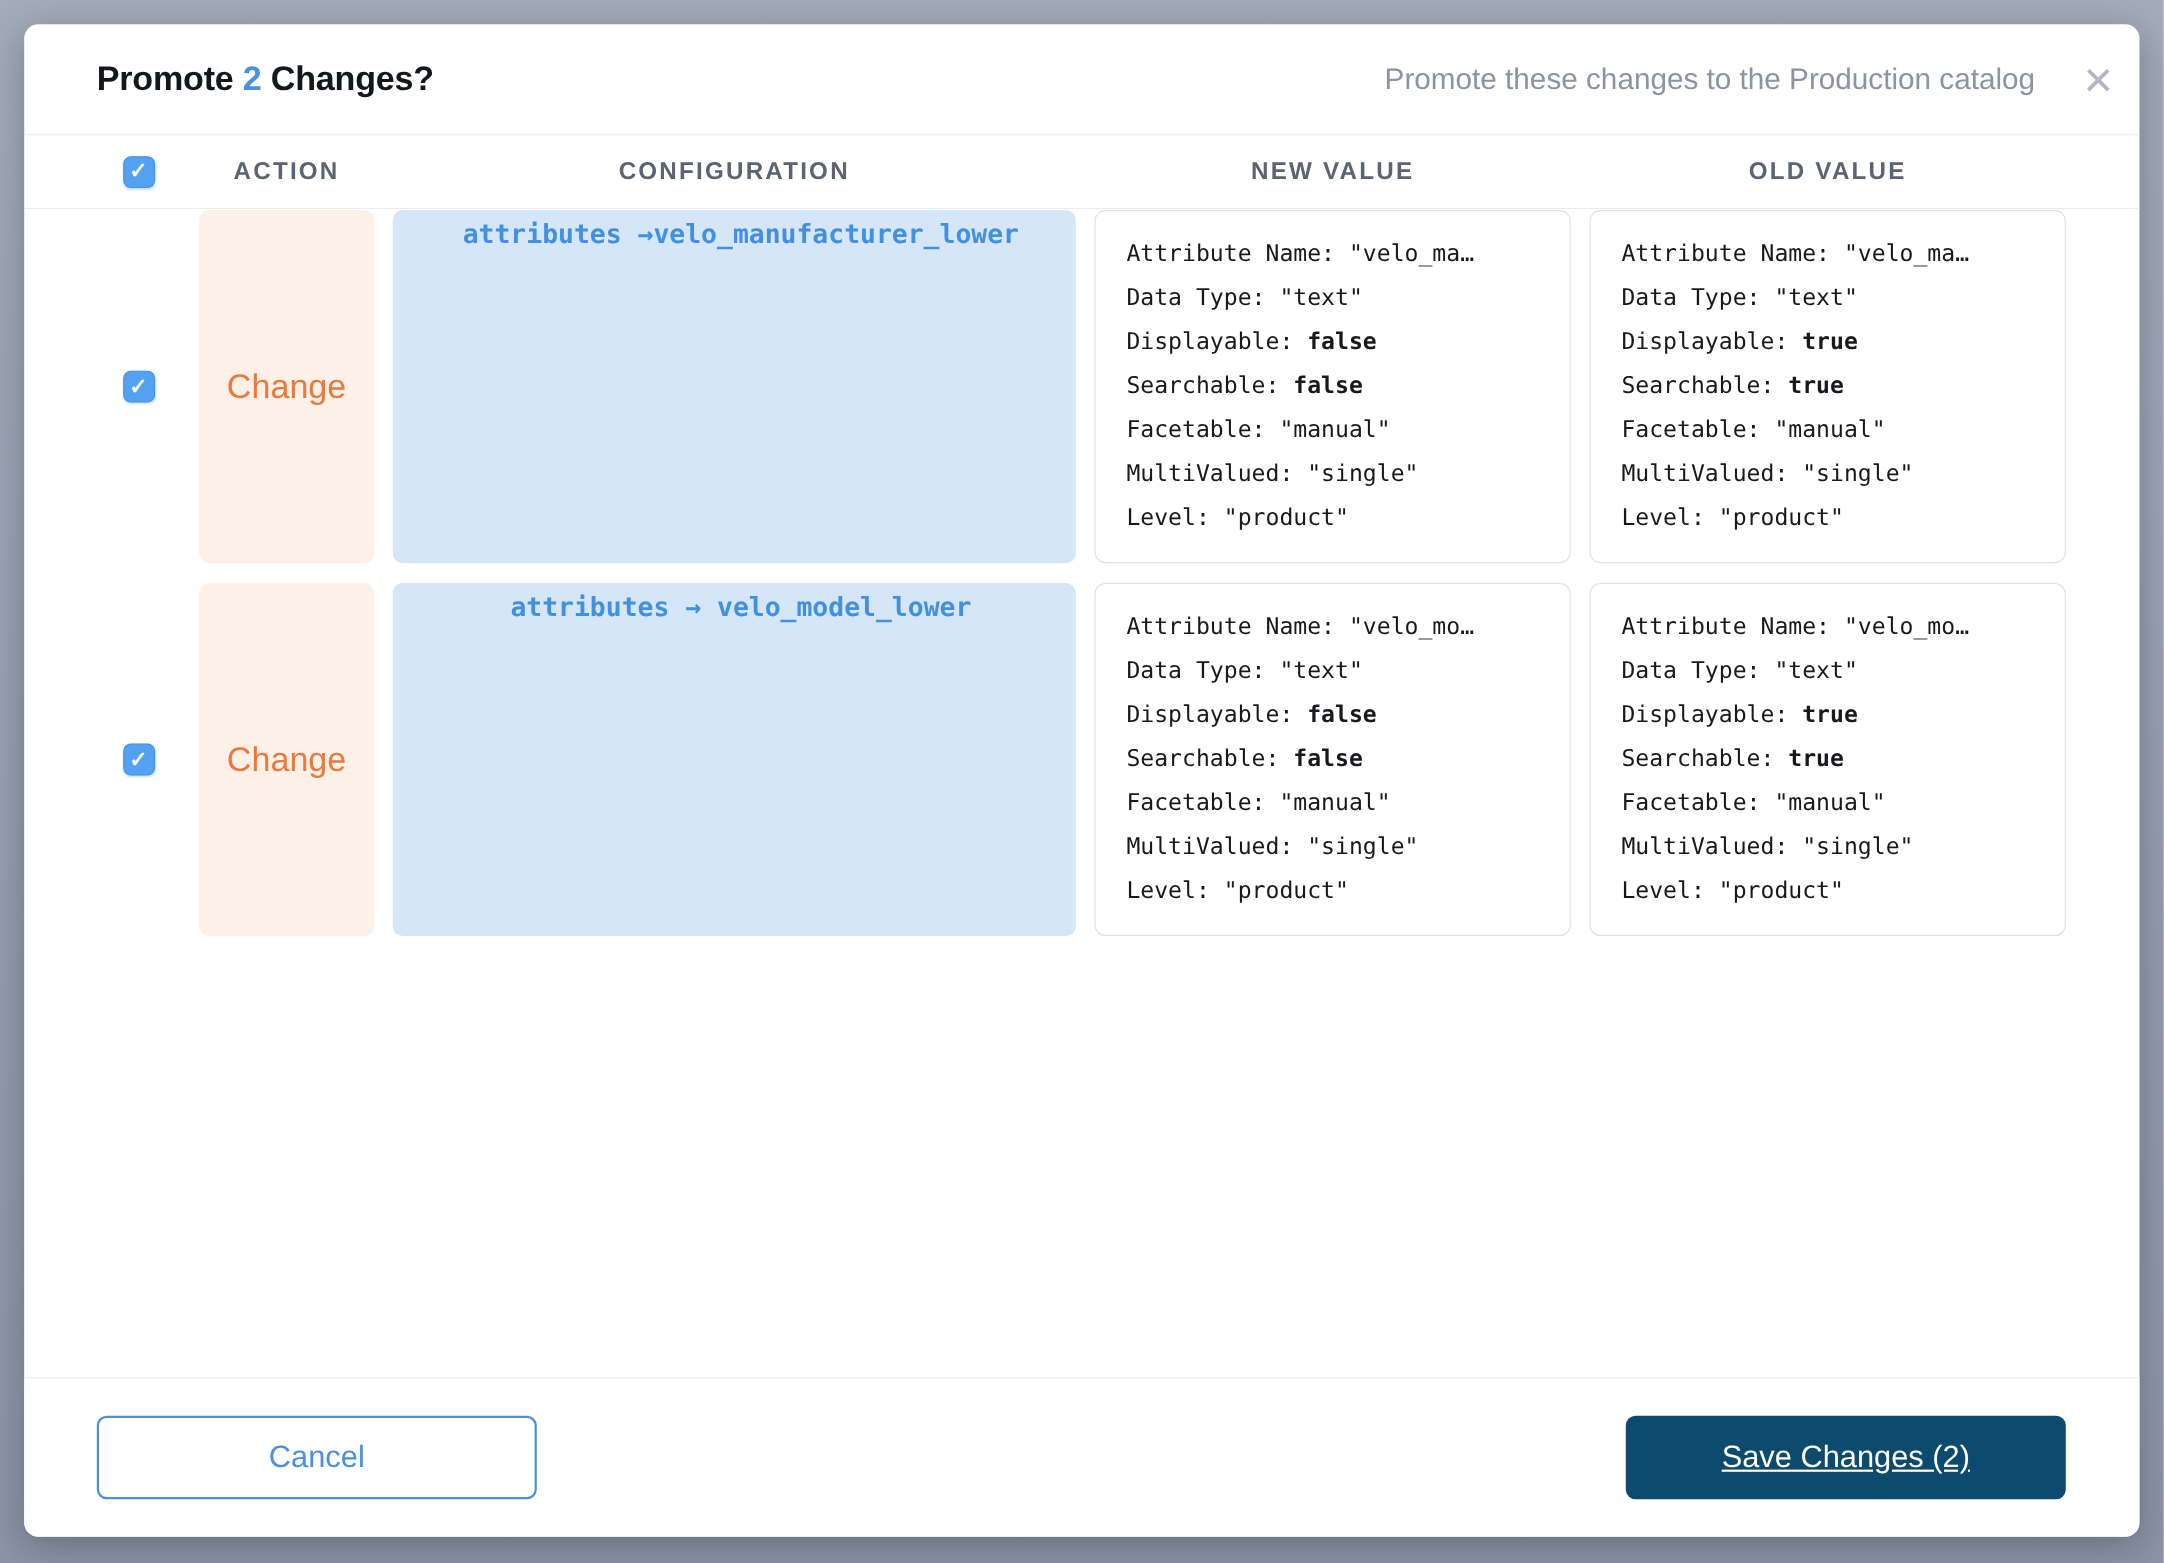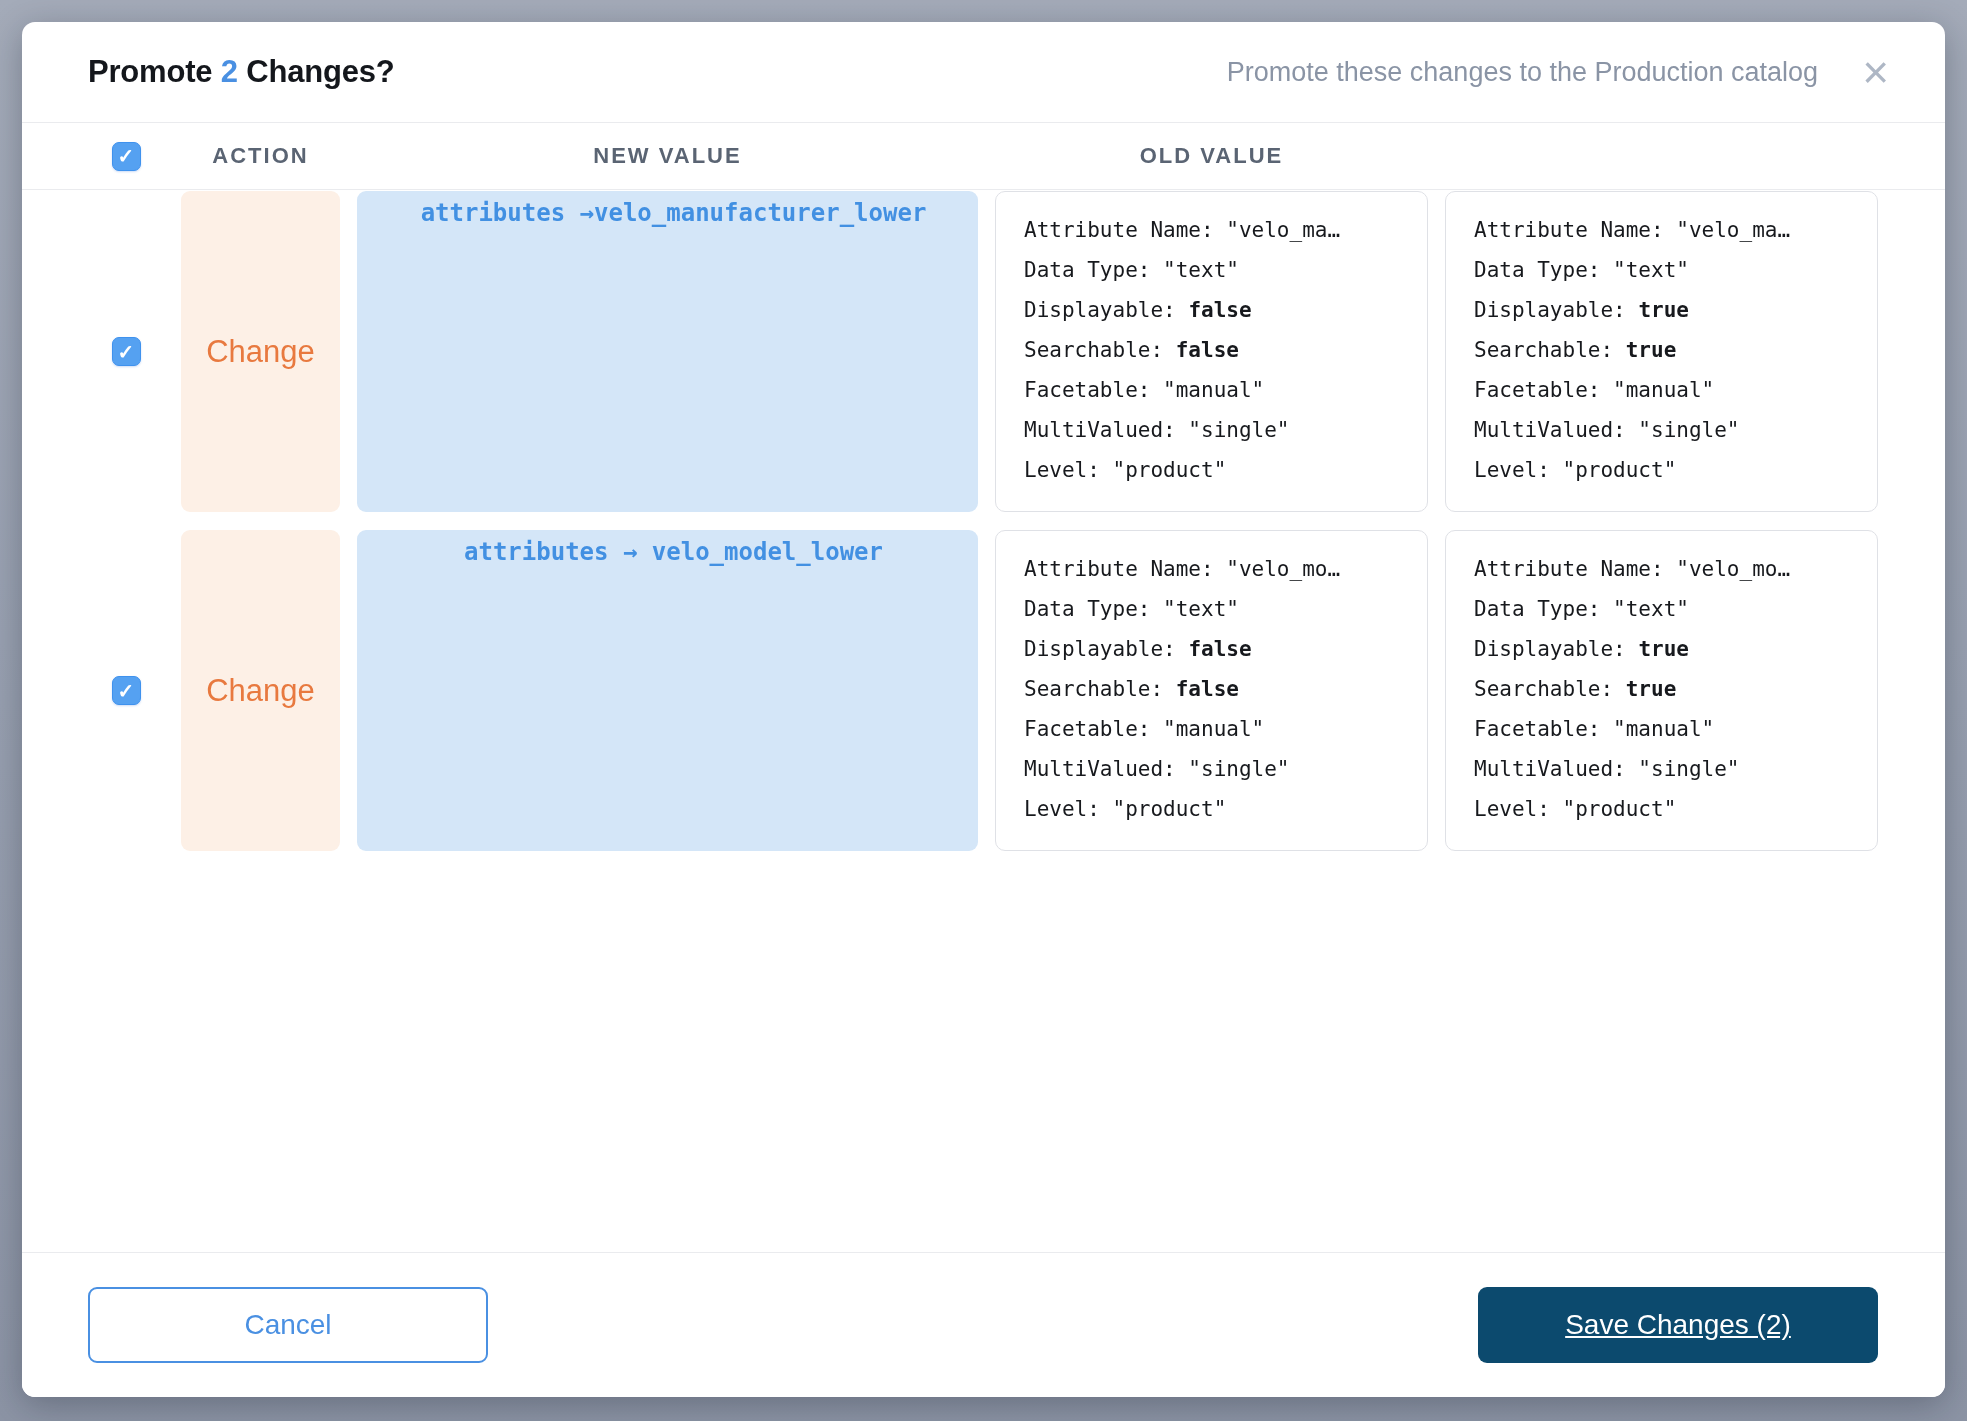--- a/index.html
+++ b/index.html
@@ -11,21 +11,21 @@
   }
   .modal {
     position:absolute; left:22px; top:22px; width:1923px; height:1375px;
     background:#ffffff; border-radius:13px;
     box-shadow:0 8px 34px rgba(18,24,38,.30);
     overflow:hidden;
   }
   
   .modal-header {
     height:101px; display:flex; align-items:center;
-    padding:0 56px 0 66px; border-bottom:1px solid #eaebee;
+    padding:0 24px 0 66px; border-bottom:1px solid #eaebee;
   }
   .title { font-size:31px; font-weight:800; color:#14171c; letter-spacing:-.2px; white-space:pre; }
   .title .count { color:#4a90e2; }
   .subtitle { margin-left:auto; font-size:27px; font-weight:400; color:#8a94a5; }
   .close {
     margin-left:44px; font-size:46px; line-height:36px; color:#aeb7c5;
     font-weight:400; cursor:pointer; user-select:none;
   }
   
   .grid {
@@ -99,20 +99,21 @@
     <div class="close">×</div>
   </div>
 
   <div class="thead grid">
     <div class="cbwrap">
       <div class="cb">
           <span>✓</span>
         </div>
     </div>
     <div class="th">ACTION</div>
+    <div class="th">CONFIGURATION</div>
     <div class="th">NEW VALUE</div>
     <div class="th">OLD VALUE</div>
   </div>
 
   <div class="tbody">
 
     <div class="row grid">
       <div class="cbwrap">
         <div class="cb">
             <span>✓</span>

